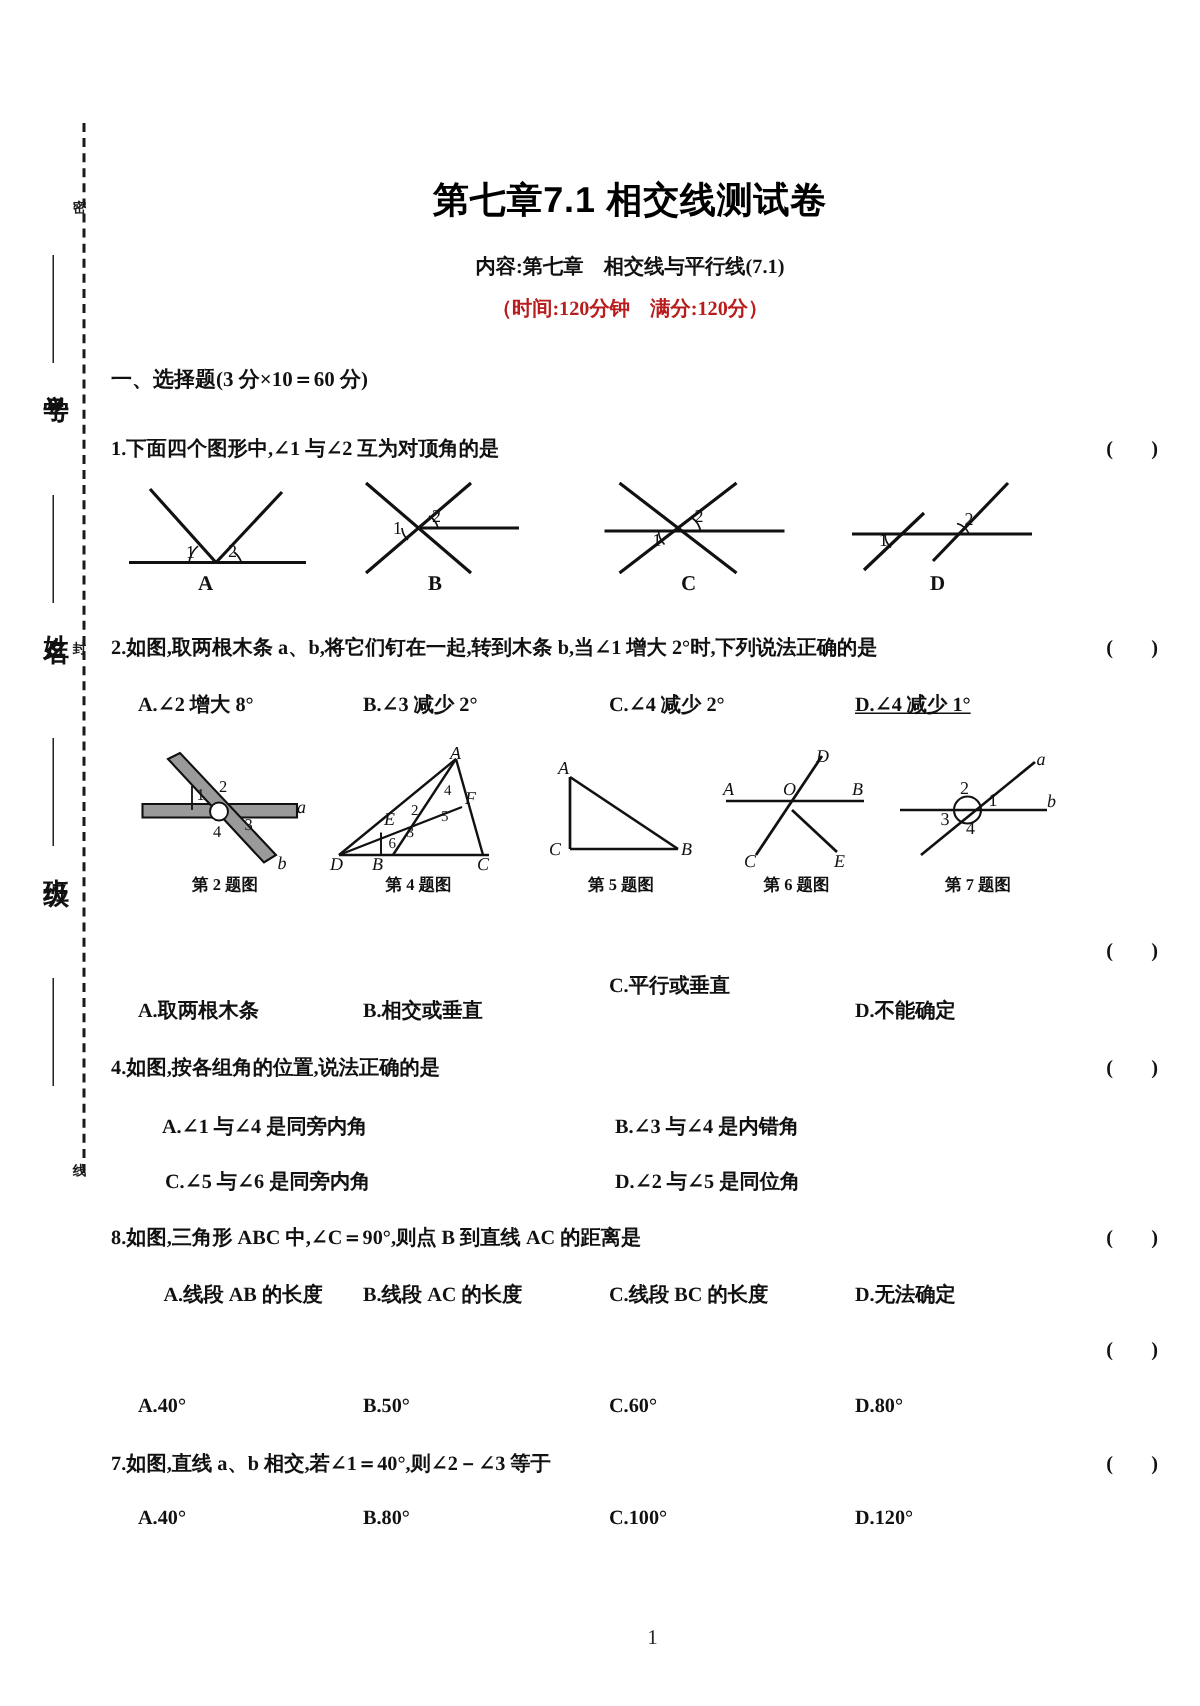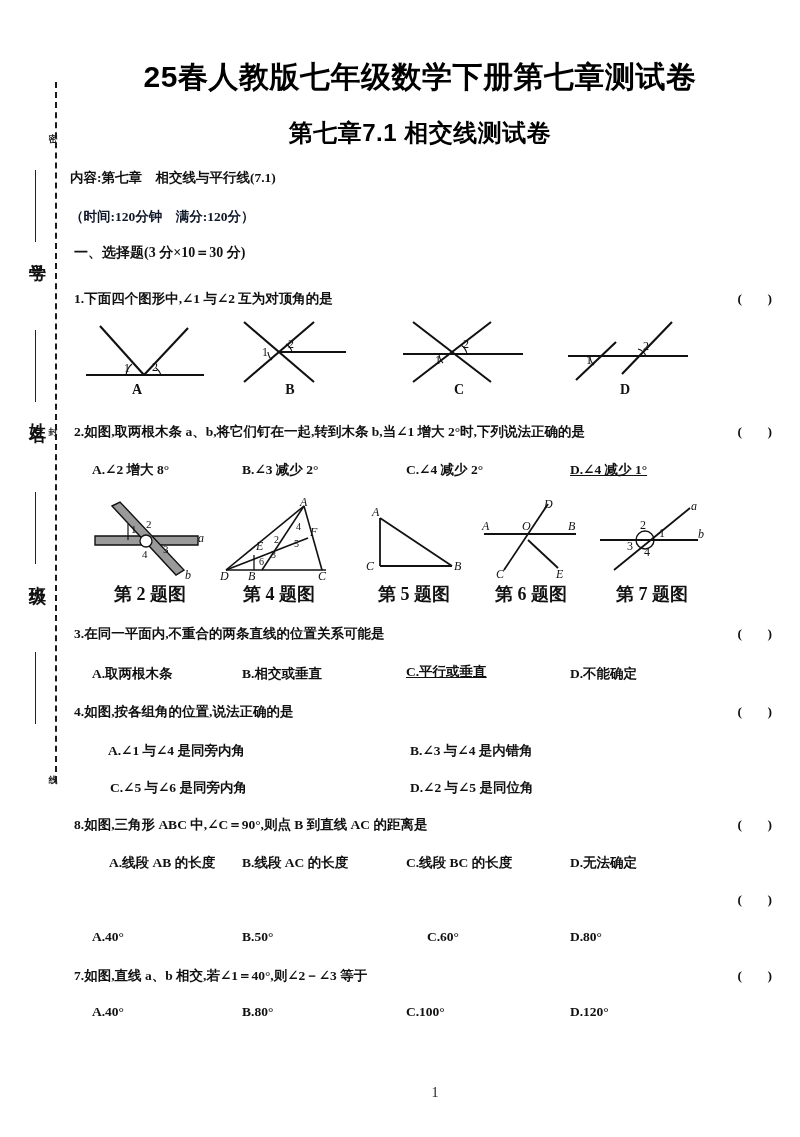--- a/index.html
+++ b/index.html
@@ -82,32 +82,33 @@
     font-size: 24px;
     font-weight: 900;
     letter-spacing: 0.5px;
     font-family: "Liberation Sans", "DejaVu Sans", sans-serif;
     color: #000;
   }
   #content-line {
     position: absolute;
     left: 0; top: 169px;
     width: 700px;
+    text-align: center;
     font-size: 13.5px;
     font-weight: 700;
     color: #111;
   }
   #time-line {
     position: absolute;
-    left: 0; top: 208px;
+    left: 0; top: 197px;
     width: 700px;
-    text-align: left;
-    font-size: 13.5px;
-    font-weight: 700;
-    color: #0f172a;
+    text-align: center;
+    font-size: 13.5px;
+    font-weight: 700;
+    color: #b91c1c;
   }
 
   #section-heading {
     position: absolute;
     left: 4px; top: 244px;
     font-size: 14px;
     font-weight: 700;
     color: #111;
   }
 
@@ -129,21 +130,21 @@
   }
   .opt {
     position: absolute;
     font-size: 13.5px;
     font-weight: 600;
     color: #111;
     white-space: nowrap;
   }
   .fig-caption {
     position: absolute;
-    font-size: 18px;
+    font-size: 11px;
     font-weight: 700;
     color: #111;
     text-align: center;
     white-space: nowrap;
   }
   .choice-letter {
     position: absolute;
     font-size: 14px;
     font-weight: 700;
     font-family: "Liberation Serif", serif;
@@ -183,26 +184,25 @@
   <div class="v-label" style="top:250px;">学号</div>
   <div class="v-rule" style="top:330px; height:72px;"></div>
   <div class="v-label" style="top:410px;">姓名</div>
   <div class="v-rule" style="top:492px; height:72px;"></div>
   <div class="v-label" style="top:572px;">班级</div>
   <div class="v-rule" style="top:652px; height:72px;"></div>
 </div>
 
 <div id="content">
 
-  <div id="main-title">25春人教版七年级数学下册第七章测试卷</div>
   <div id="sub-title">第七章7.1 相交线测试卷</div>
   <div id="content-line">内容:第七章　相交线与平行线(7.1)</div>
   <div id="time-line">（时间:120分钟　满分:120分）</div>
 
-  <div id="section-heading">一、选择题(3 分×10＝30 分)</div>
+  <div id="section-heading">一、选择题(3 分×10＝60 分)</div>
 
   <div class="q-stem" style="top:290px;">1.下面四个图形中,∠1 与∠2 互为对顶角的是</div>
   <div class="q-paren" style="top:290px;">(　)</div>
 
   <svg class="fig-svg" style="left:12px; top:320px;" width="130" height="66" viewBox="0 0 130 66">
     <line x1="4" y1="55" x2="122" y2="55" stroke="#111" stroke-width="2.1"></line>
     <line x1="18" y1="6" x2="62" y2="55" stroke="#111" stroke-width="2.1"></line>
     <line x1="62" y1="55" x2="106" y2="8" stroke="#111" stroke-width="2.1"></line>
     <path d="M 44 55 A 18 18 0 0 1 50 44" fill="none" stroke="#111" stroke-width="1.1"></path>
     <path d="M 74 48 A 16 16 0 0 1 79 55" fill="none" stroke="#111" stroke-width="1.1"></path>
@@ -317,45 +317,44 @@
     <ellipse cx="51" cy="42" rx="9" ry="9" fill="none" stroke="#111" stroke-width="1.4"></ellipse>
     <text class="num" x="46" y="31" font-size="12">2</text>
     <text class="num" x="65" y="39" font-size="12">1</text>
     <text class="num" x="33" y="52" font-size="12">3</text>
     <text class="num" x="50" y="58" font-size="12">4</text>
     <text x="97" y="12" font-size="12">a</text>
     <text x="104" y="40" font-size="12">b</text>
   </svg>
   <div class="fig-caption" style="left:524px; top:582px; width:116px;">第 7 题图</div>
 
-  <div class="q-stem" style="top:625px;">3.在同一平面内,不重合的两条直线的位置关系可能是</div>
   <div class="q-paren" style="top:625px;">(　)</div>
   <div class="opt" style="left:22px; top:665px;">A.取两根木条</div>
   <div class="opt" style="left:172px; top:665px;">B.相交或垂直</div>
-  <div class="opt" style="left:336px; top:663px;text-decoration:underline;">C.平行或垂直</div>
+  <div class="opt" style="left:336px; top:648px;">C.平行或垂直</div>
   <div class="opt" style="left:500px; top:665px;">D.不能确定</div>
 
   <div class="q-stem" style="top:703px;">4.如图,按各组角的位置,说法正确的是</div>
   <div class="q-paren" style="top:703px;">(　)</div>
   <div class="opt" style="left:38px; top:742px;">A.∠1 与∠4 是同旁内角</div>
   <div class="opt" style="left:340px; top:742px;">B.∠3 与∠4 是内错角</div>
   <div class="opt" style="left:30px; top:779px;margin-left:10px;">C.∠5 与∠6 是同旁内角</div>
   <div class="opt" style="left:340px; top:779px;">D.∠2 与∠5 是同位角</div>
 
   <div class="q-stem" style="top:816px;">8.如图,三角形 ABC 中,∠C＝90°,则点 B 到直线 AC 的距离是</div>
   <div class="q-paren" style="top:816px;">(　)</div>
   <div class="opt" style="left:22px; top:854px;margin-left:17px;">A.线段 AB 的长度</div>
   <div class="opt" style="left:172px; top:854px;">B.线段 AC 的长度</div>
   <div class="opt" style="left:336px; top:854px;">C.线段 BC 的长度</div>
   <div class="opt" style="left:500px; top:854px;">D.无法确定</div>
 
   <div class="q-paren" style="top:891px;">(　)</div>
   <div class="opt" style="left:22px; top:929px;">A.40°</div>
   <div class="opt" style="left:172px; top:929px;">B.50°</div>
-  <div class="opt" style="left:336px; top:929px;margin-left:21px;">C.60°</div>
+  <div class="opt" style="left:336px; top:929px;">C.60°</div>
   <div class="opt" style="left:500px; top:929px;">D.80°</div>
 
   <div class="q-stem" style="top:967px;">7.如图,直线 a、b 相交,若∠1＝40°,则∠2－∠3 等于</div>
   <div class="q-paren" style="top:967px;">(　)</div>
   <div class="opt" style="left:22px; top:1004px;">A.40°</div>
   <div class="opt" style="left:172px; top:1004px;">B.80°</div>
   <div class="opt" style="left:336px; top:1004px;">C.100°</div>
   <div class="opt" style="left:500px; top:1004px;">D.120°</div>
 
   <div id="page-number">1</div>

